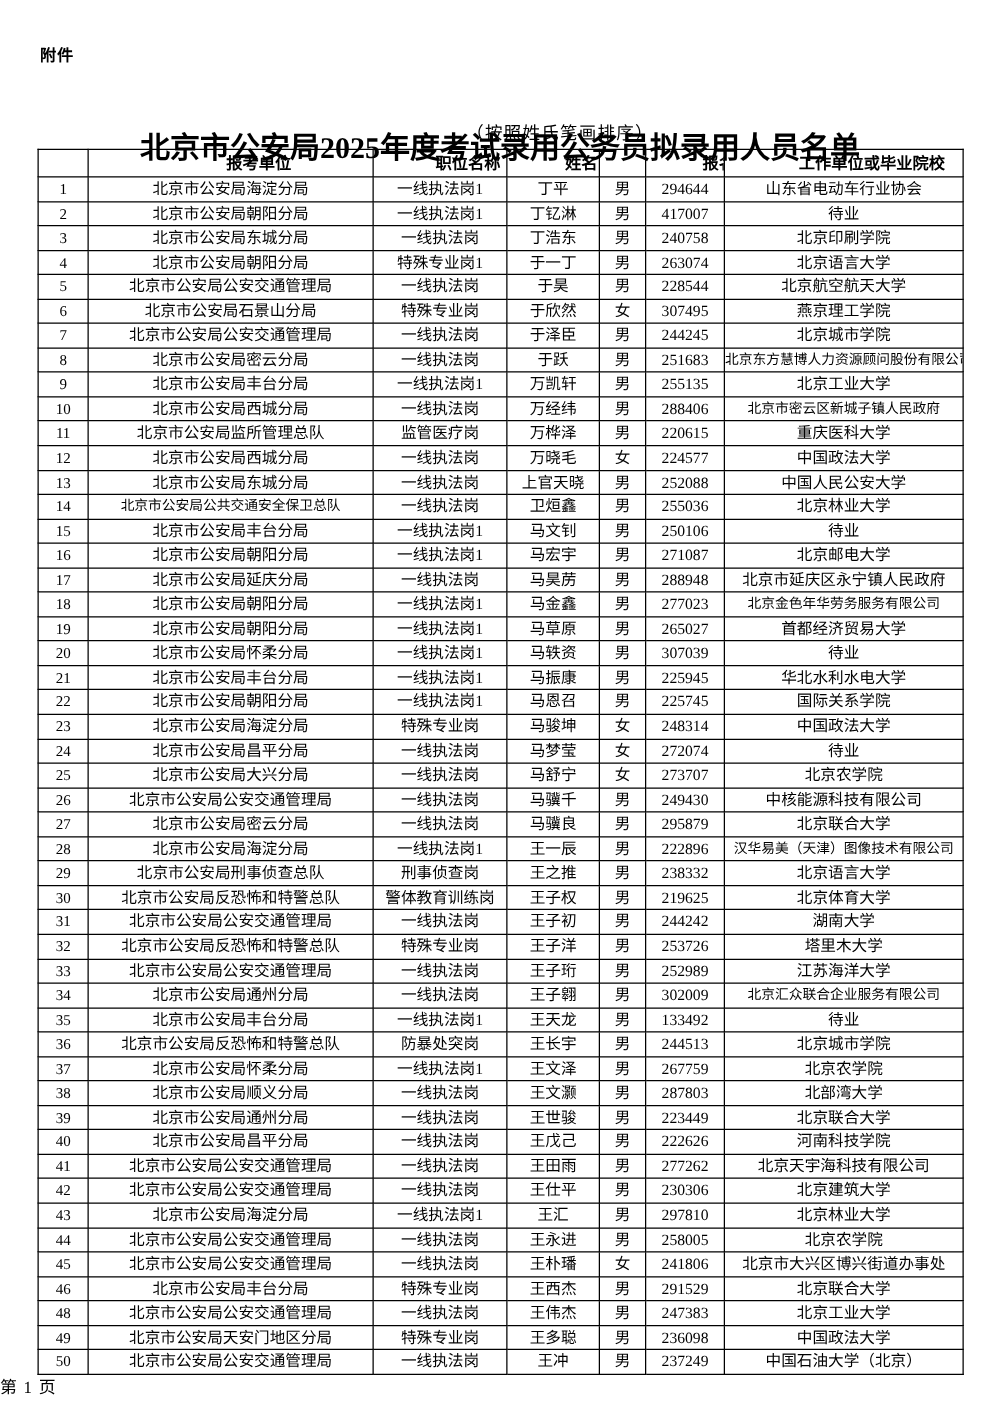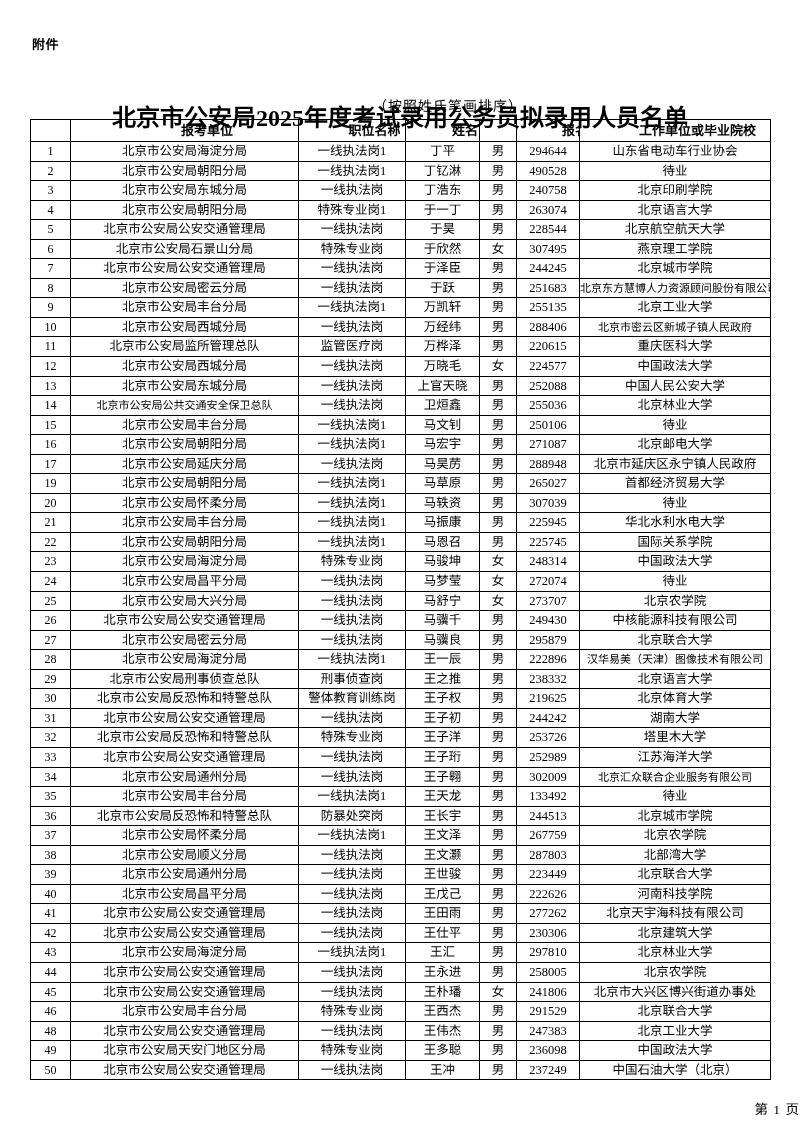--- a/index.html
+++ b/index.html
@@ -106,21 +106,21 @@
   td.unit { font-size: 12.5px; margin-top: 44px; }
 
   
   td.shrink-1 { font-size: 11px; }
 
   .page-footer {
     position: absolute;
     left: 0;
     top: 1098px;
     width: 800px;
-    text-align: right;
+    text-align: left;
     font-size: 13.5px;
     font-family: "Liberation Serif", "DejaVu Serif", serif;
     letter-spacing: 1px;
   }
 </style>
 </head>
 <body>
 
 <div class="page">
 
@@ -161,21 +161,21 @@
             <td class="sex">男</td>
             <td class="reg">294644</td>
             <td class="unit">山东省电动车行业协会</td>
           </tr>
           <tr>
             <td class="idx">2</td>
             <td class="org">北京市公安局朝阳分局</td>
             <td class="pos">一线执法岗1</td>
             <td class="name">丁钇淋</td>
             <td class="sex">男</td>
-            <td class="reg">490528</td>
+            <td class="reg">417007</td>
             <td class="unit">待业</td>
           </tr>
           <tr>
             <td class="idx">3</td>
             <td class="org">北京市公安局东城分局</td>
             <td class="pos">一线执法岗</td>
             <td class="name">丁浩东</td>
             <td class="sex">男</td>
             <td class="reg">240758</td>
             <td class="unit">北京印刷学院</td>
@@ -300,20 +300,29 @@
           <tr>
             <td class="idx">17</td>
             <td class="org">北京市公安局延庆分局</td>
             <td class="pos">一线执法岗</td>
             <td class="name">马昊苈</td>
             <td class="sex">男</td>
             <td class="reg">288948</td>
             <td class="unit">北京市延庆区永宁镇人民政府</td>
           </tr>
           <tr>
+            <td class="idx">18</td>
+            <td class="org">北京市公安局朝阳分局</td>
+            <td class="pos">一线执法岗1</td>
+            <td class="name">马金鑫</td>
+            <td class="sex">男</td>
+            <td class="reg">277023</td>
+            <td class="unit shrink-1">北京金色年华劳务服务有限公司</td>
+          </tr>
+          <tr>
             <td class="idx">19</td>
             <td class="org">北京市公安局朝阳分局</td>
             <td class="pos">一线执法岗1</td>
             <td class="name">马草原</td>
             <td class="sex">男</td>
             <td class="reg">265027</td>
             <td class="unit">首都经济贸易大学</td>
           </tr>
           <tr>
             <td class="idx">20</td>

